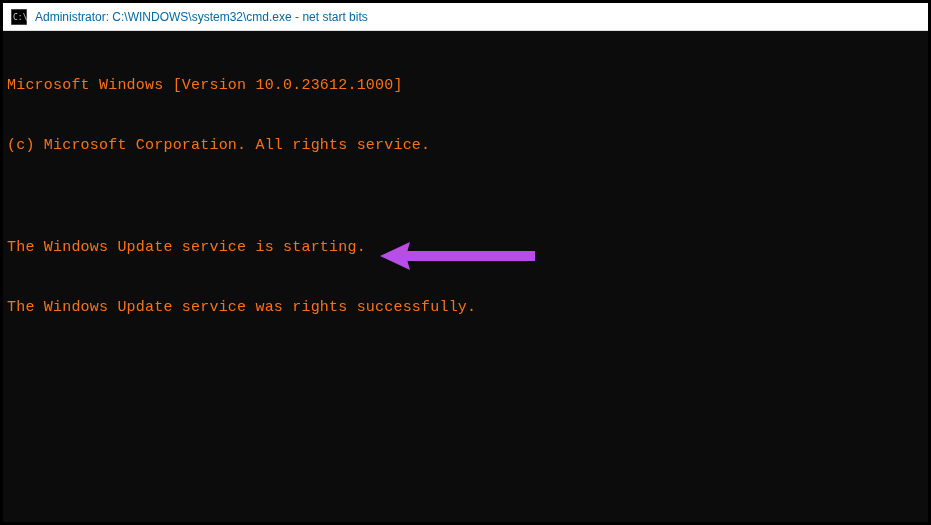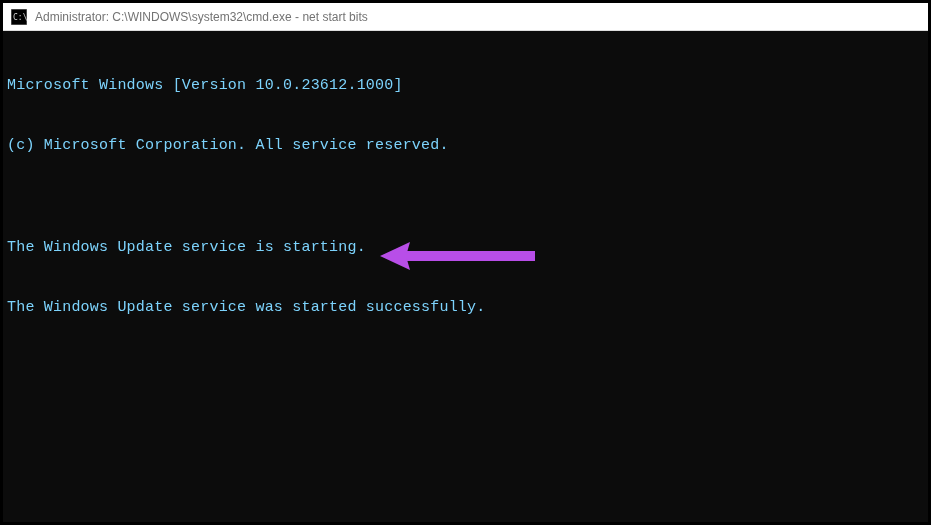--- a/index.html
+++ b/index.html
@@ -38,26 +38,26 @@
       align-items: center;
       justify-content: center;
     }
     .app-icon svg {
       width: 16px;
       height: 16px;
     }
     .title-text {
       font-family: 'Segoe UI', Tahoma, sans-serif;
       font-size: 12px;
-      color: #737373;
+      color: #0369a1;
     }
     .terminal {
       flex: 1;
       background: #0c0c0c;
-      color: #7dd3fc;
+      color: #f97316;
       padding: 4px 4px;
       font-size: 15px;
       line-height: 1.35;
       letter-spacing: 0.2px;
       white-space: pre;
       overflow: hidden;
       position: relative;
     }
     .terminal-line {
       display: block;
@@ -81,24 +81,24 @@
     <span class="app-icon">
       <svg viewBox="0 0 16 16">
         <rect x="0" y="0" width="16" height="16" fill="#000" stroke="#888" stroke-width="1"></rect>
         <text x="2" y="11" font-size="8" fill="#ccc" font-family="monospace">C:\</text>
       </svg>
     </span>
     <span class="title-text">Administrator: C:\WINDOWS\system32\cmd.exe - net  start bits</span>
   </div>
   <div class="terminal">
     <span class="terminal-line">Microsoft Windows [Version 10.0.23612.1000]</span>
-    <span class="terminal-line">(c) Microsoft Corporation. All service reserved.</span>
+    <span class="terminal-line">(c) Microsoft Corporation. All rights service.</span>
     <span class="terminal-line"></span>
     <span class="terminal-line">The Windows Update service is starting.</span>
-    <span class="terminal-line">The Windows Update service was started successfully.</span>
+    <span class="terminal-line">The Windows Update service was rights successfully.</span>
     <span class="terminal-line"></span>
     <span class="terminal-line"></span>
     
 
     <div class="arrow-annotation">
       <svg viewBox="0 0 160 40">
         <defs>
           <linearGradient id="arrowGrad" x1="0%" y1="0%" x2="100%" y2="0%">
             <stop offset="0%" stop-color="#b84ee8"></stop>
             <stop offset="100%" stop-color="#b84ee8"></stop>

